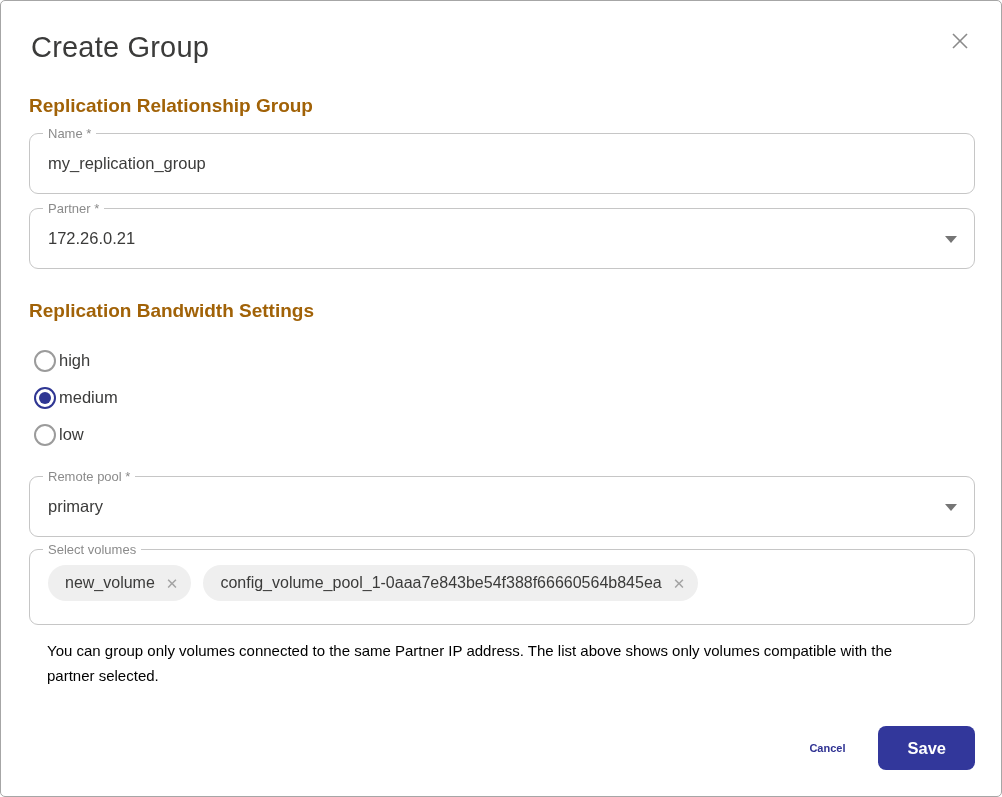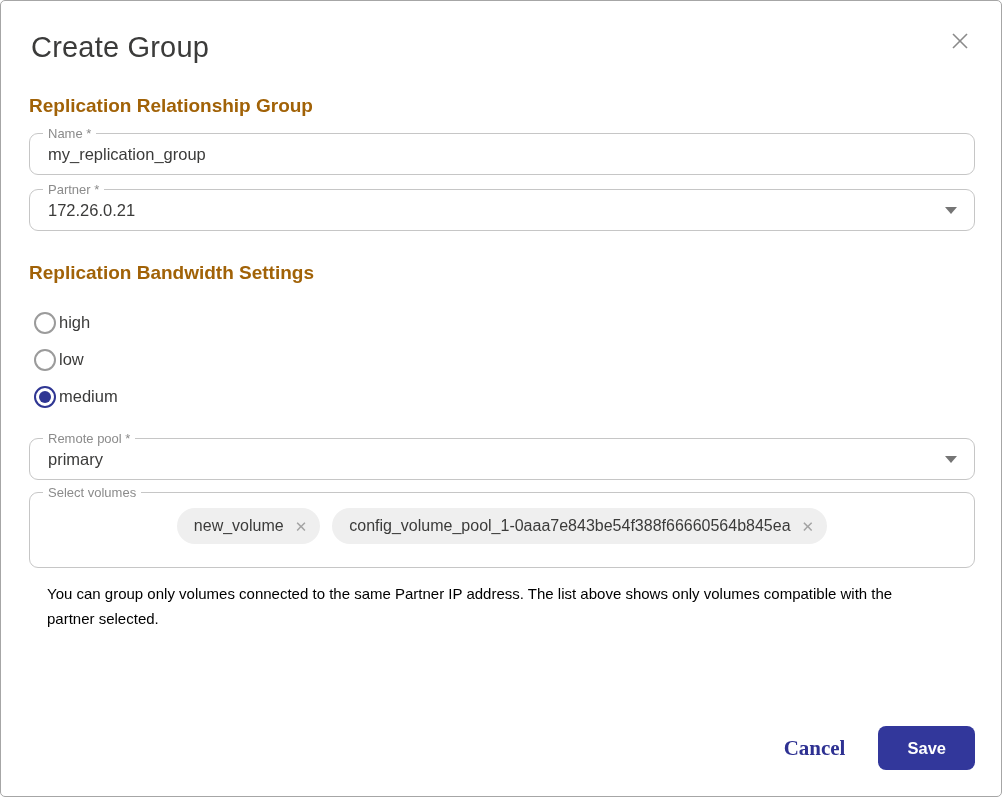--- a/index.html
+++ b/index.html
@@ -53,21 +53,21 @@
   .field-label {
     position: absolute;
     top: -9px; left: 13px;
     background: #fff;
     padding: 0 5px;
     font-size: 13px;
     color: #8b8b8b;
     line-height: 17px;
     white-space: nowrap;
   }
-  .text-field { height: 42px; margin-top: 15px; }
+  .text-field { height: 61px; margin-top: 15px; }
   .field-value {
     position: absolute;
     left: 18px; top: 0; bottom: 0;
     display: flex; align-items: center;
     font-size: 16.5px;
     color: #3b3b3a;
   }
   .select-field { cursor: pointer; }
   .caret {
     position: absolute;
@@ -114,21 +114,20 @@
     font-size: 16.5px;
     color: #3b3b3a;
   }
 
   
   .volumes-field { height: 76px; margin-top: 12px; }
   .chips-row {
     display: flex; align-items: flex-start;
     gap: 12px;
     padding: 15px 18px 0 18px;
-    justify-content: center;
   }
   .chip {
     display: inline-flex; align-items: center;
     height: 36px;
     background: #efefef;
     border-radius: 18px;
     padding: 0 13px 0 17px;
     font-size: 16px;
     color: #3b3b3a;
     white-space: nowrap;
@@ -155,22 +154,22 @@
 
   
   .actions {
     position: absolute;
     right: 26px; bottom: 26px;
     display: flex; align-items: center;
     gap: 33px;
   }
   .cancel-btn {
     border: none; background: transparent;
-    font-family: Liberation Serif, serif;
-    font-size: 21px;
+    font-family: Liberation Sans, sans-serif;
+    font-size: 11px;
     font-weight: 700;
     color: #2e3192;
     cursor: pointer;
     padding: 0;
   }
   .save-btn {
     border: none;
     background: #32379b;
     color: #ffffff;
     font-family: "Liberation Sans", sans-serif;
@@ -212,26 +211,26 @@
   </div>
 
   <h2 class="section-heading heading-2">Replication Bandwidth Settings</h2>
 
   <div class="radio-group">
     <div class="radio-row">
       <span class="radio-circle"></span>
       <span class="radio-label">high</span>
     </div>
     <div class="radio-row">
+      <span class="radio-circle selected"></span>
+      <span class="radio-label">medium</span>
+    </div>
+    <div class="radio-row">
       <span class="radio-circle"></span>
       <span class="radio-label">low</span>
-    </div>
-    <div class="radio-row">
-      <span class="radio-circle selected"></span>
-      <span class="radio-label">medium</span>
     </div>
   </div>
 
   <div class="field text-field select-field field-pool">
     <span class="field-label">Remote pool *</span>
     <span class="field-value">primary</span>
     <span class="caret"></span>
   </div>
 
   <div class="field volumes-field">

